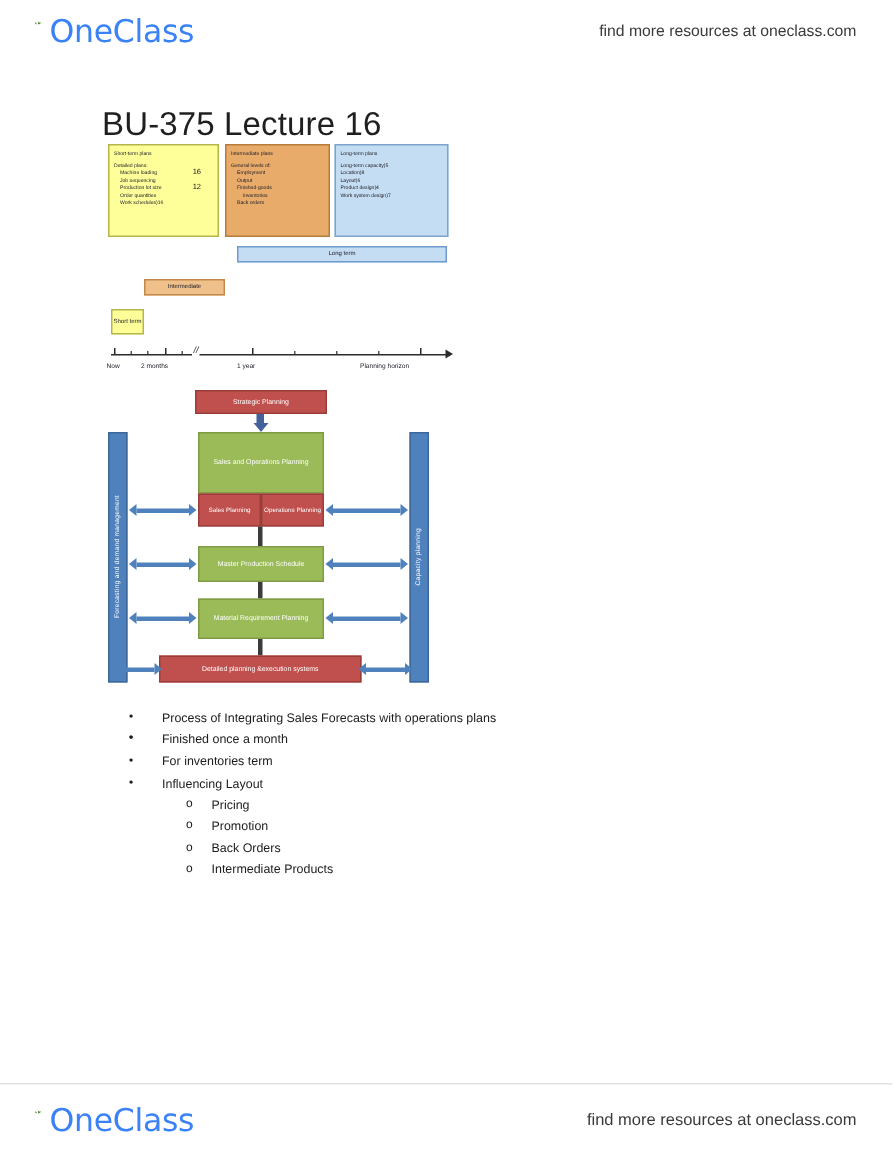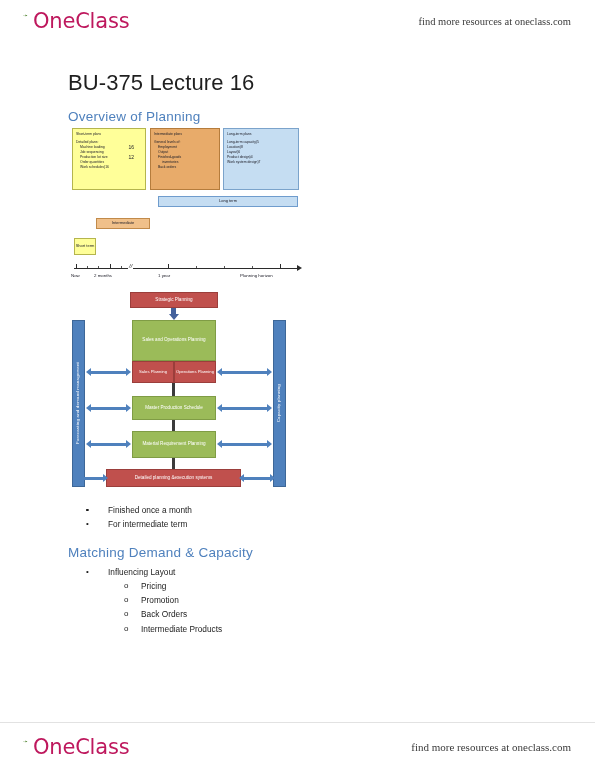--- a/index.html
+++ b/index.html
@@ -40,26 +40,26 @@
     color: #3c3c3c;
     font-family: "DejaVu Sans", sans-serif;
   }
   .brand-mark {
     position: relative;
     display: inline-block;
     width: 15px; height: 15px;
     margin-right: 0px;
   }
   .brand-mark svg { position: absolute; left: 0; top: 0; }
-  .brand-text { font-size: 21px; color: #be185d; }
+  .brand-text { font-size: 21px; color: #3b82f6; }
   .spacer { flex: 1 1 auto; }
   .resources {
     font-size: 10.5px;
     color: #3a3a3a;
-    font-family: Liberation Serif, serif;
+    font-family: Liberation Sans, sans-serif;
     white-space: nowrap;
   }
   .footer-resources { font-size: 11px; }
 
   
   .content {
     position: absolute;
     top: 52px;
     left: 0;
     width: 586px;
@@ -306,21 +306,20 @@
       <span class="brand-text">OneClass</span>
   </div>
   <div class="spacer"></div>
   <div class="resources">find more resources at oneclass.com</div>
 </div>
 
 <div class="content">
 
   <h1 class="doc-title">BU-375 Lecture 16</h1>
 
-  <h2 class="h-heading">Overview of Planning</h2>
 
   <div class="figure-planning">
 
     <div class="plan-box" id="box-short">
       <span class="hdr">Short-term plans</span>
       <span class="ind0">Detailed plans:</span>
       <div class="grp">
         <span class="ind1">Machine loading</span>
         <span class="ind1">Job sequencing</span>
         <span class="brace" style="top:0px;">16</span>
@@ -440,27 +439,26 @@
         <div class="tipR"></div>
       </div>
     <div class="dblarrow" style="left:169px;top:182px;width:36px;">
         <div class="tipL"></div>
         <div class="stem"></div>
         <div class="tipR"></div>
       </div>
   </div>
 
   <ul class="bullets">
-    <li><span class="mk">•</span></li>
+    <li><span class="mk">•</span><span>Process of Integrating Sales Forecasts with operations plans</span></li>
     <li><span class="mk">•</span></li>
     <li><span class="mk">•</span><span>Finished once a month</span></li>
-    <li><span class="mk">•</span><span>For intermediate term</span></li>
+    <li><span class="mk">•</span><span>For inventories term</span></li>
   </ul>
 
-  <h2 class="h-heading">Matching Demand &amp; Capacity</h2>
   <ul class="bullets">
     <li><span class="mk">•</span><span>Influencing Layout</span></li>
     <li class="lvl2"><span class="mk">o</span><span>Pricing</span></li>
     <li class="lvl2"><span class="mk">o</span><span>Promotion</span></li>
     <li class="lvl2"><span class="mk">o</span><span>Back Orders</span></li>
     <li class="lvl2"><span class="mk">o</span><span>Intermediate Products</span></li>
   </ul>
 
 </div>
 

